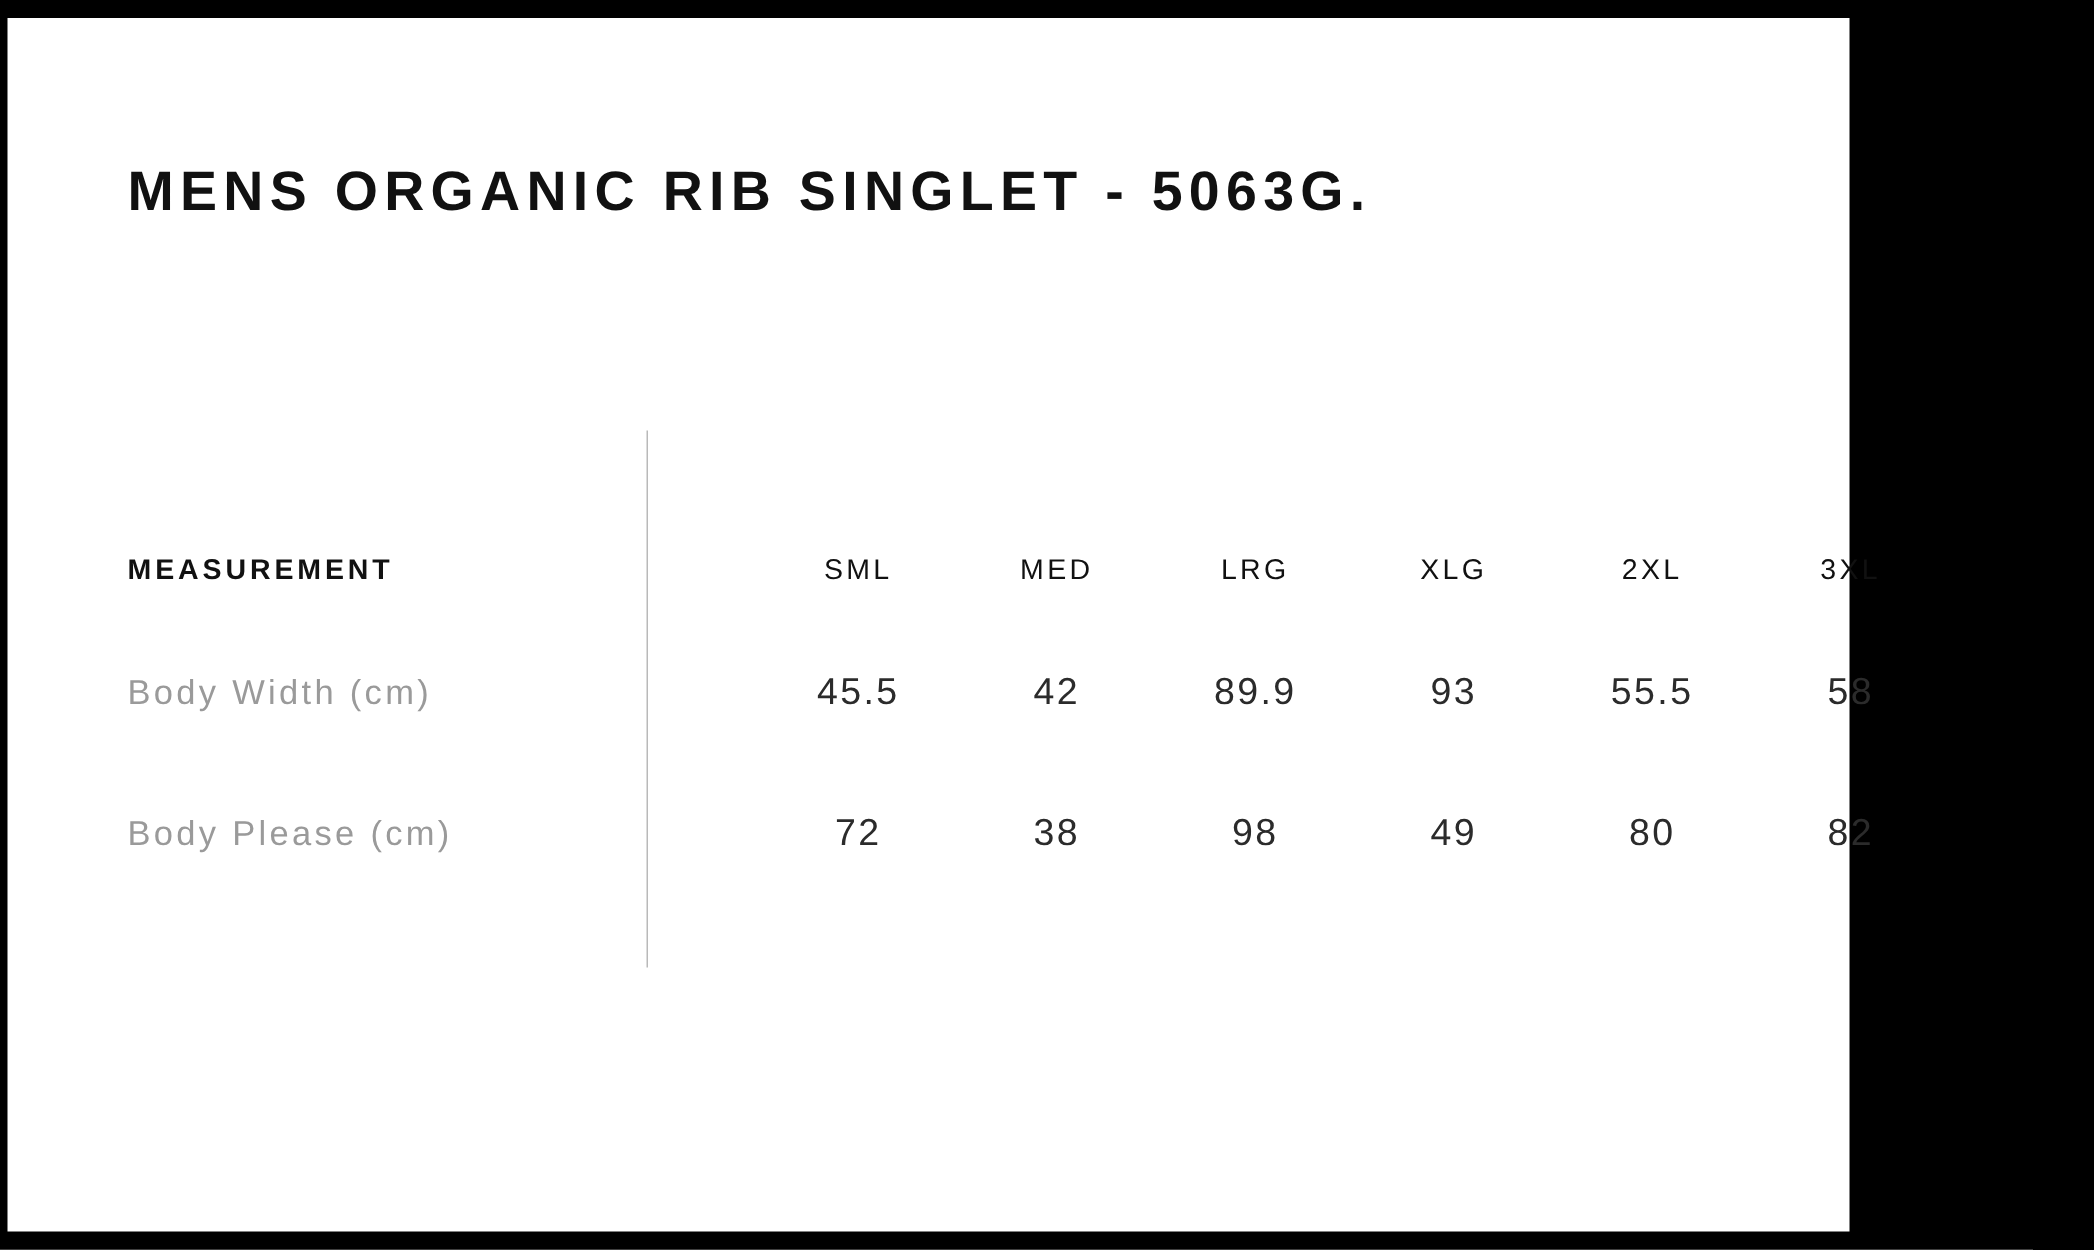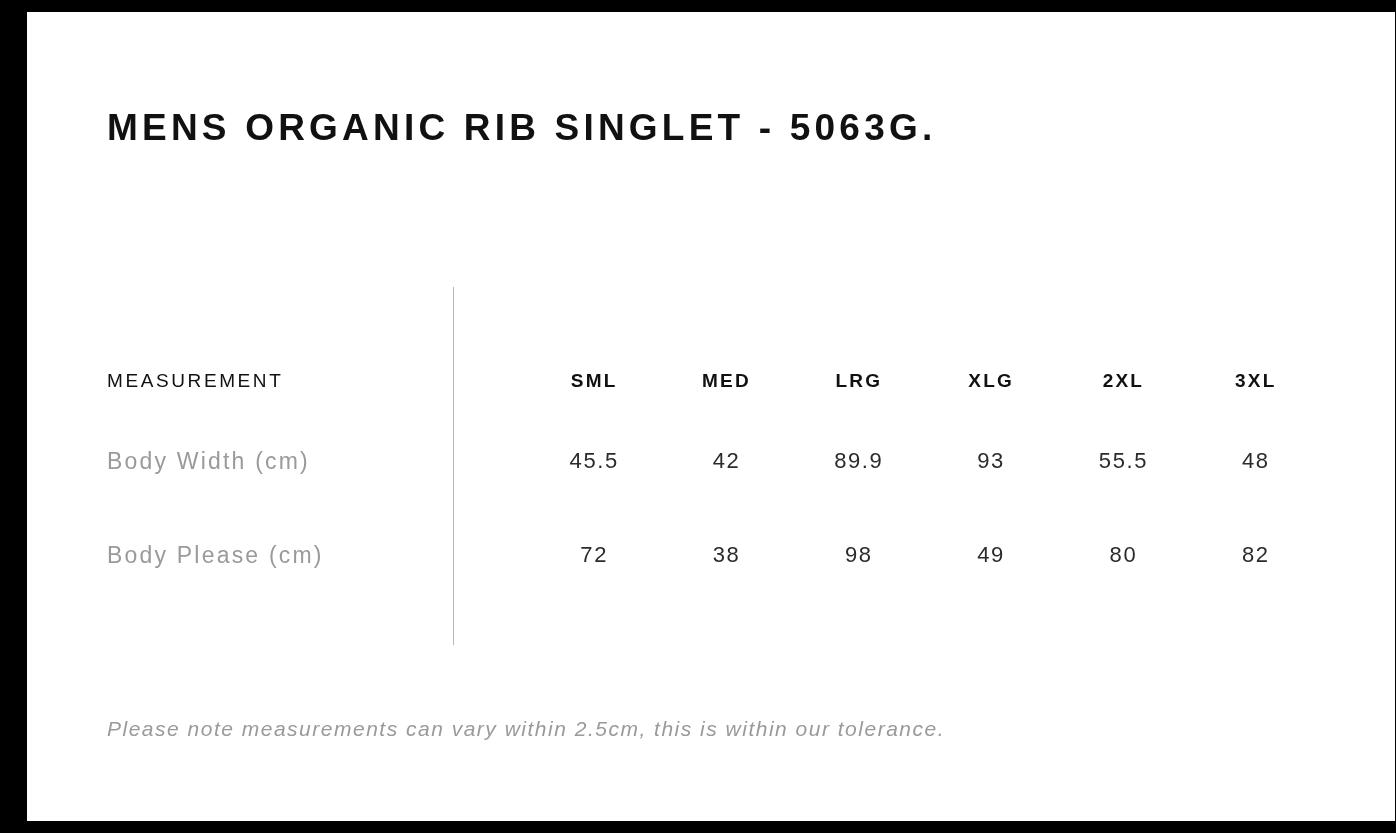--- a/index.html
+++ b/index.html
@@ -8,23 +8,23 @@
     background: #000000;
   }
   body {
     width: 1396px;
     height: 833px;
     font-family: "Liberation Sans", sans-serif;
     overflow: hidden;
   }
   .page {
     position: absolute;
-    left: 27px;
+    left: 5px;
     top: 12px;
-    width: 1368px;
+    width: 1228px;
     height: 809px;
     background: #ffffff;
   }
   .inner {
     position: relative;
     width: 100%;
     height: 100%;
   }
   .title {
     position: absolute;
@@ -54,47 +54,47 @@
   }
   table.size-table col.measure-col { width: 420px; }
   table.size-table col.size-col { width: 132px; }
   table.size-table th, table.size-table td {
     padding: 0;
     border: none;
   }
   th.measure-head {
     text-align: left;
     font-size: 19px;
-    font-weight: normal;
+    font-weight: bold;
     letter-spacing: 2.6px;
     color: #111111;
     height: 66px;
     vertical-align: middle;
   }
   th.size-head {
     text-align: center;
     font-size: 19px;
-    font-weight: bold;
+    font-weight: normal;
     letter-spacing: 2.2px;
     color: #111111;
     height: 66px;
     vertical-align: middle;
   }
   td.row-label {
     text-align: left;
     font-size: 23px;
     font-weight: normal;
     letter-spacing: 2.2px;
     color: #9a9a9a;
     height: 94px;
     vertical-align: middle;
   }
   td.value {
     text-align: center;
-    font-size: 22px;
+    font-size: 25px;
     font-weight: normal;
     letter-spacing: 1.6px;
     color: #2b2b2b;
     height: 94px;
     vertical-align: middle;
   }
   .note {
     position: absolute;
     left: 80px;
     top: 705px;
@@ -137,30 +137,29 @@
         </tr>
       </thead>
       <tbody>
         <tr>
           <td class="row-label">Body Width (cm)</td>
           <td class="value">45.5</td>
           <td class="value">42</td>
           <td class="value">89.9</td>
           <td class="value">93</td>
           <td class="value">55.5</td>
-          <td class="value">48</td>
+          <td class="value">58</td>
         </tr>
         <tr>
           <td class="row-label">Body Please (cm)</td>
           <td class="value">72</td>
           <td class="value">38</td>
           <td class="value">98</td>
           <td class="value">49</td>
           <td class="value">80</td>
           <td class="value">82</td>
         </tr>
       </tbody>
     </table>
 
-    <div class="note">Please note measurements can vary within 2.5cm, this is within our tolerance.</div>
 
   </div>
 </div>
 
 </body></html>

